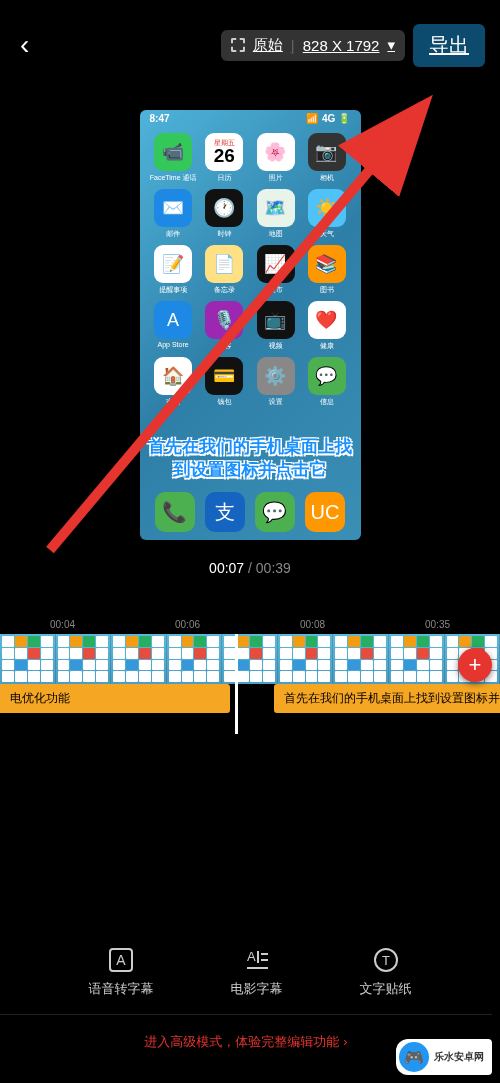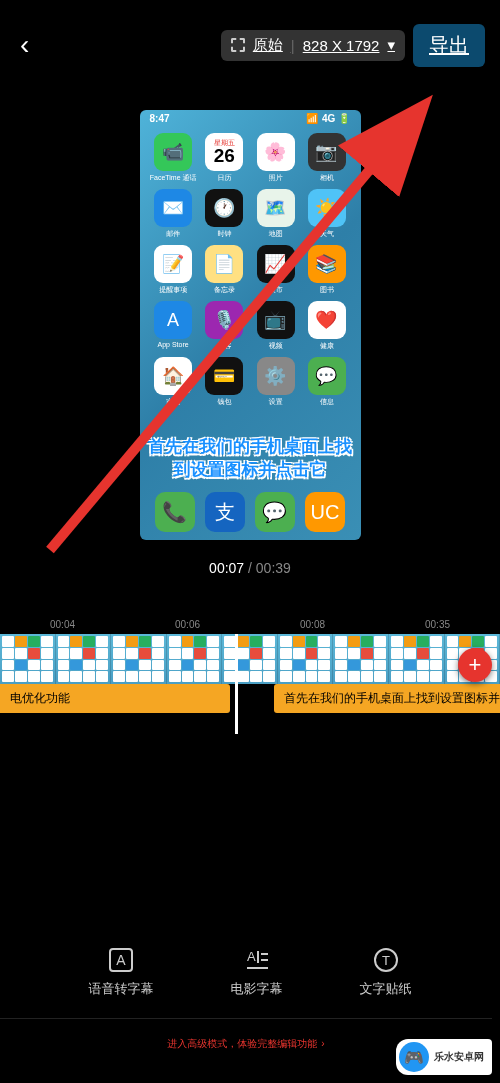--- a/index.html
+++ b/index.html
@@ -36,21 +36,21 @@
 .th i:nth-child(2){background:#f39c12}.th i:nth-child(3){background:#27ae60}.th i:nth-child(7){background:#e74c3c}.th i:nth-child(10){background:#3498db}
 .add { position:absolute; right:8px; top:14px; width:34px; height:34px; background:#e6342e; border-radius:50%; display:flex; align-items:center; justify-content:center; font-size:22px; box-shadow:0 2px 6px rgba(0,0,0,.5); }
 .cap { display:flex; gap:44px; margin-top:0; }
 .capb { background:#f5a623; color:#000; font-size:12px; padding:6px 10px; white-space:nowrap; overflow:hidden; }
 .c1 { width:46%; border-radius:0 3px 3px 0; }
 .c2 { flex:1; border-radius:3px 0 0 3px; }
 .ph { position:absolute; left:235px; top:0; bottom:-30px; width:3px; background:#fff; z-index:5; }
 .tools { position:absolute; bottom:85px; left:0; right:0; display:flex; justify-content:space-around; padding:0 50px; }
 .tool { display:flex; flex-direction:column; align-items:center; gap:7px; font-size:13px; color:#ccc; }
 .tico { width:26px; height:26px; }
-.adv { position:absolute; bottom:32px; left:0; right:8px; text-align:center; color:#e6342e; font-size:10px; border-top:1px solid #222; padding-top:18px; }
+.adv { position:absolute; bottom:32px; left:0; right:8px; text-align:center; color:#e6342e; font-size:13px; border-top:1px solid #222; padding-top:18px; }
 .adv .arr { margin-left:4px; }
 .wm { position:absolute; bottom:8px; right:8px; display:flex; align-items:center; gap:5px; background:#fff; border-radius:12px 4px 4px 12px; padding:3px 8px 3px 3px; }
 .wico { width:30px; height:30px; background:#2196f3; border-radius:50%; display:flex; align-items:center; justify-content:center; font-size:16px; }
 .wtxt { color:#333; font-size:10px; font-weight:700; }
 </style>
 </head>
 <body>
 
 <div class="header">
   <div class="back">‹</div>

